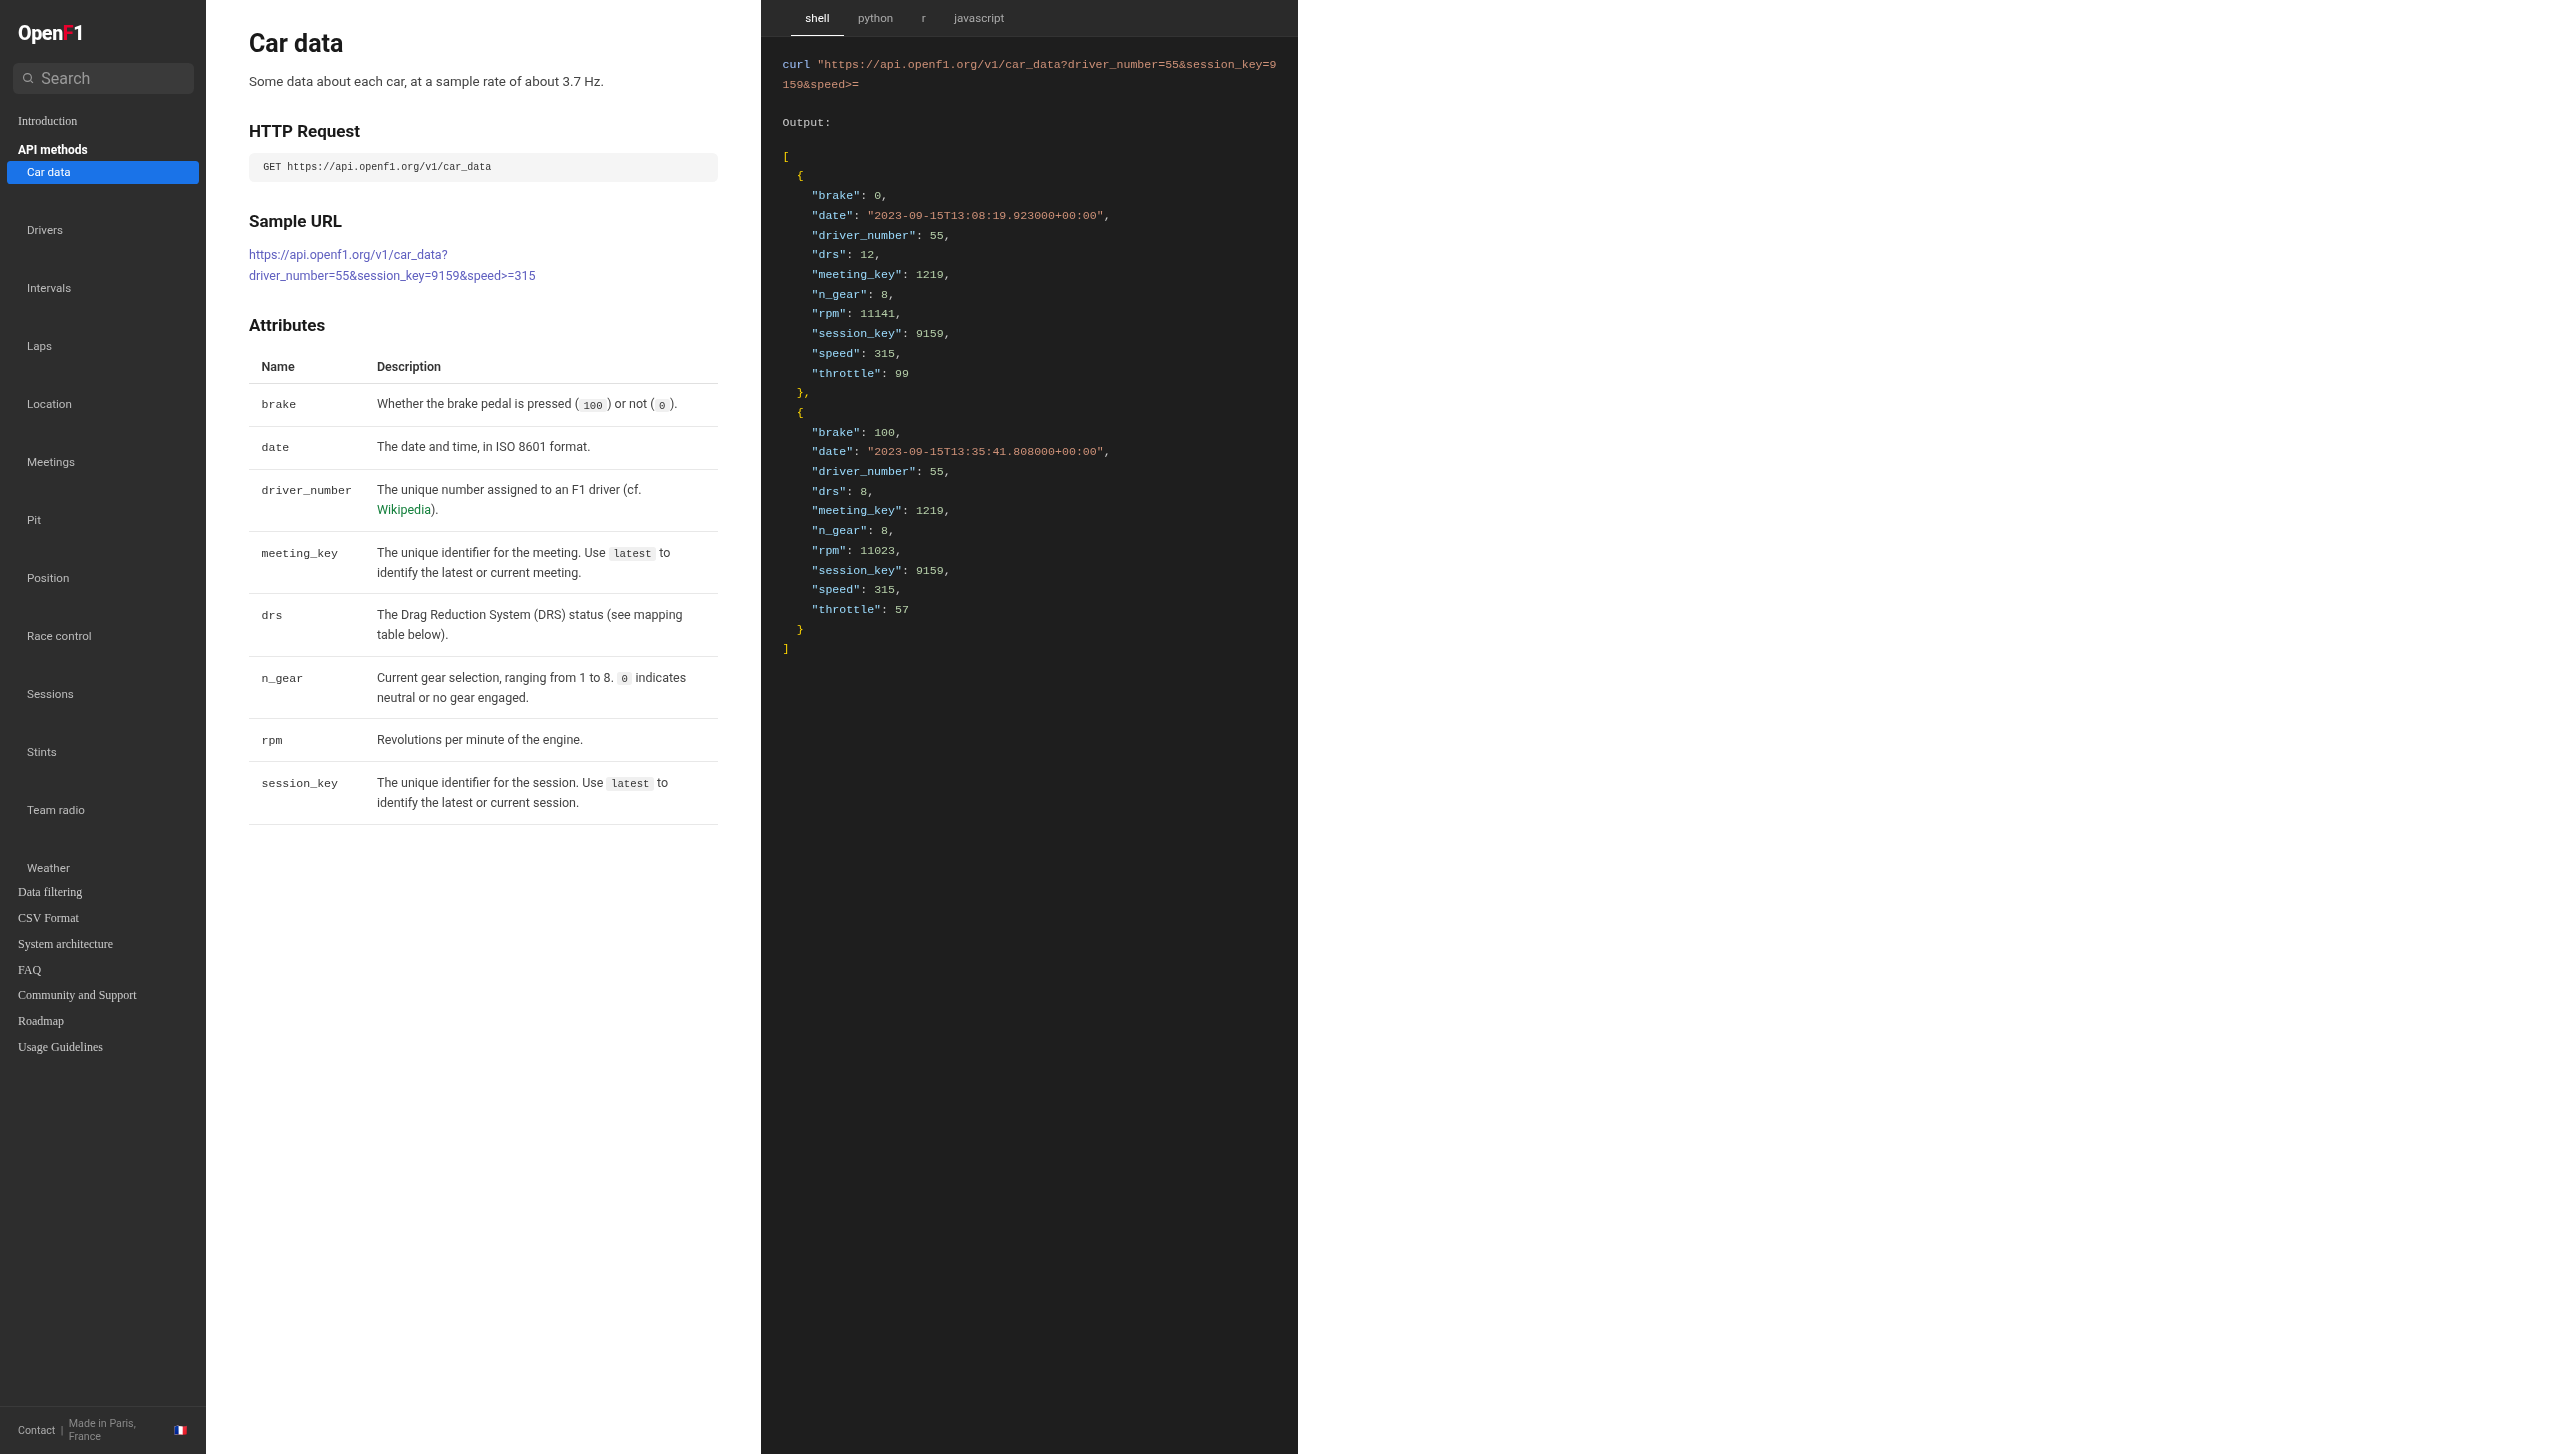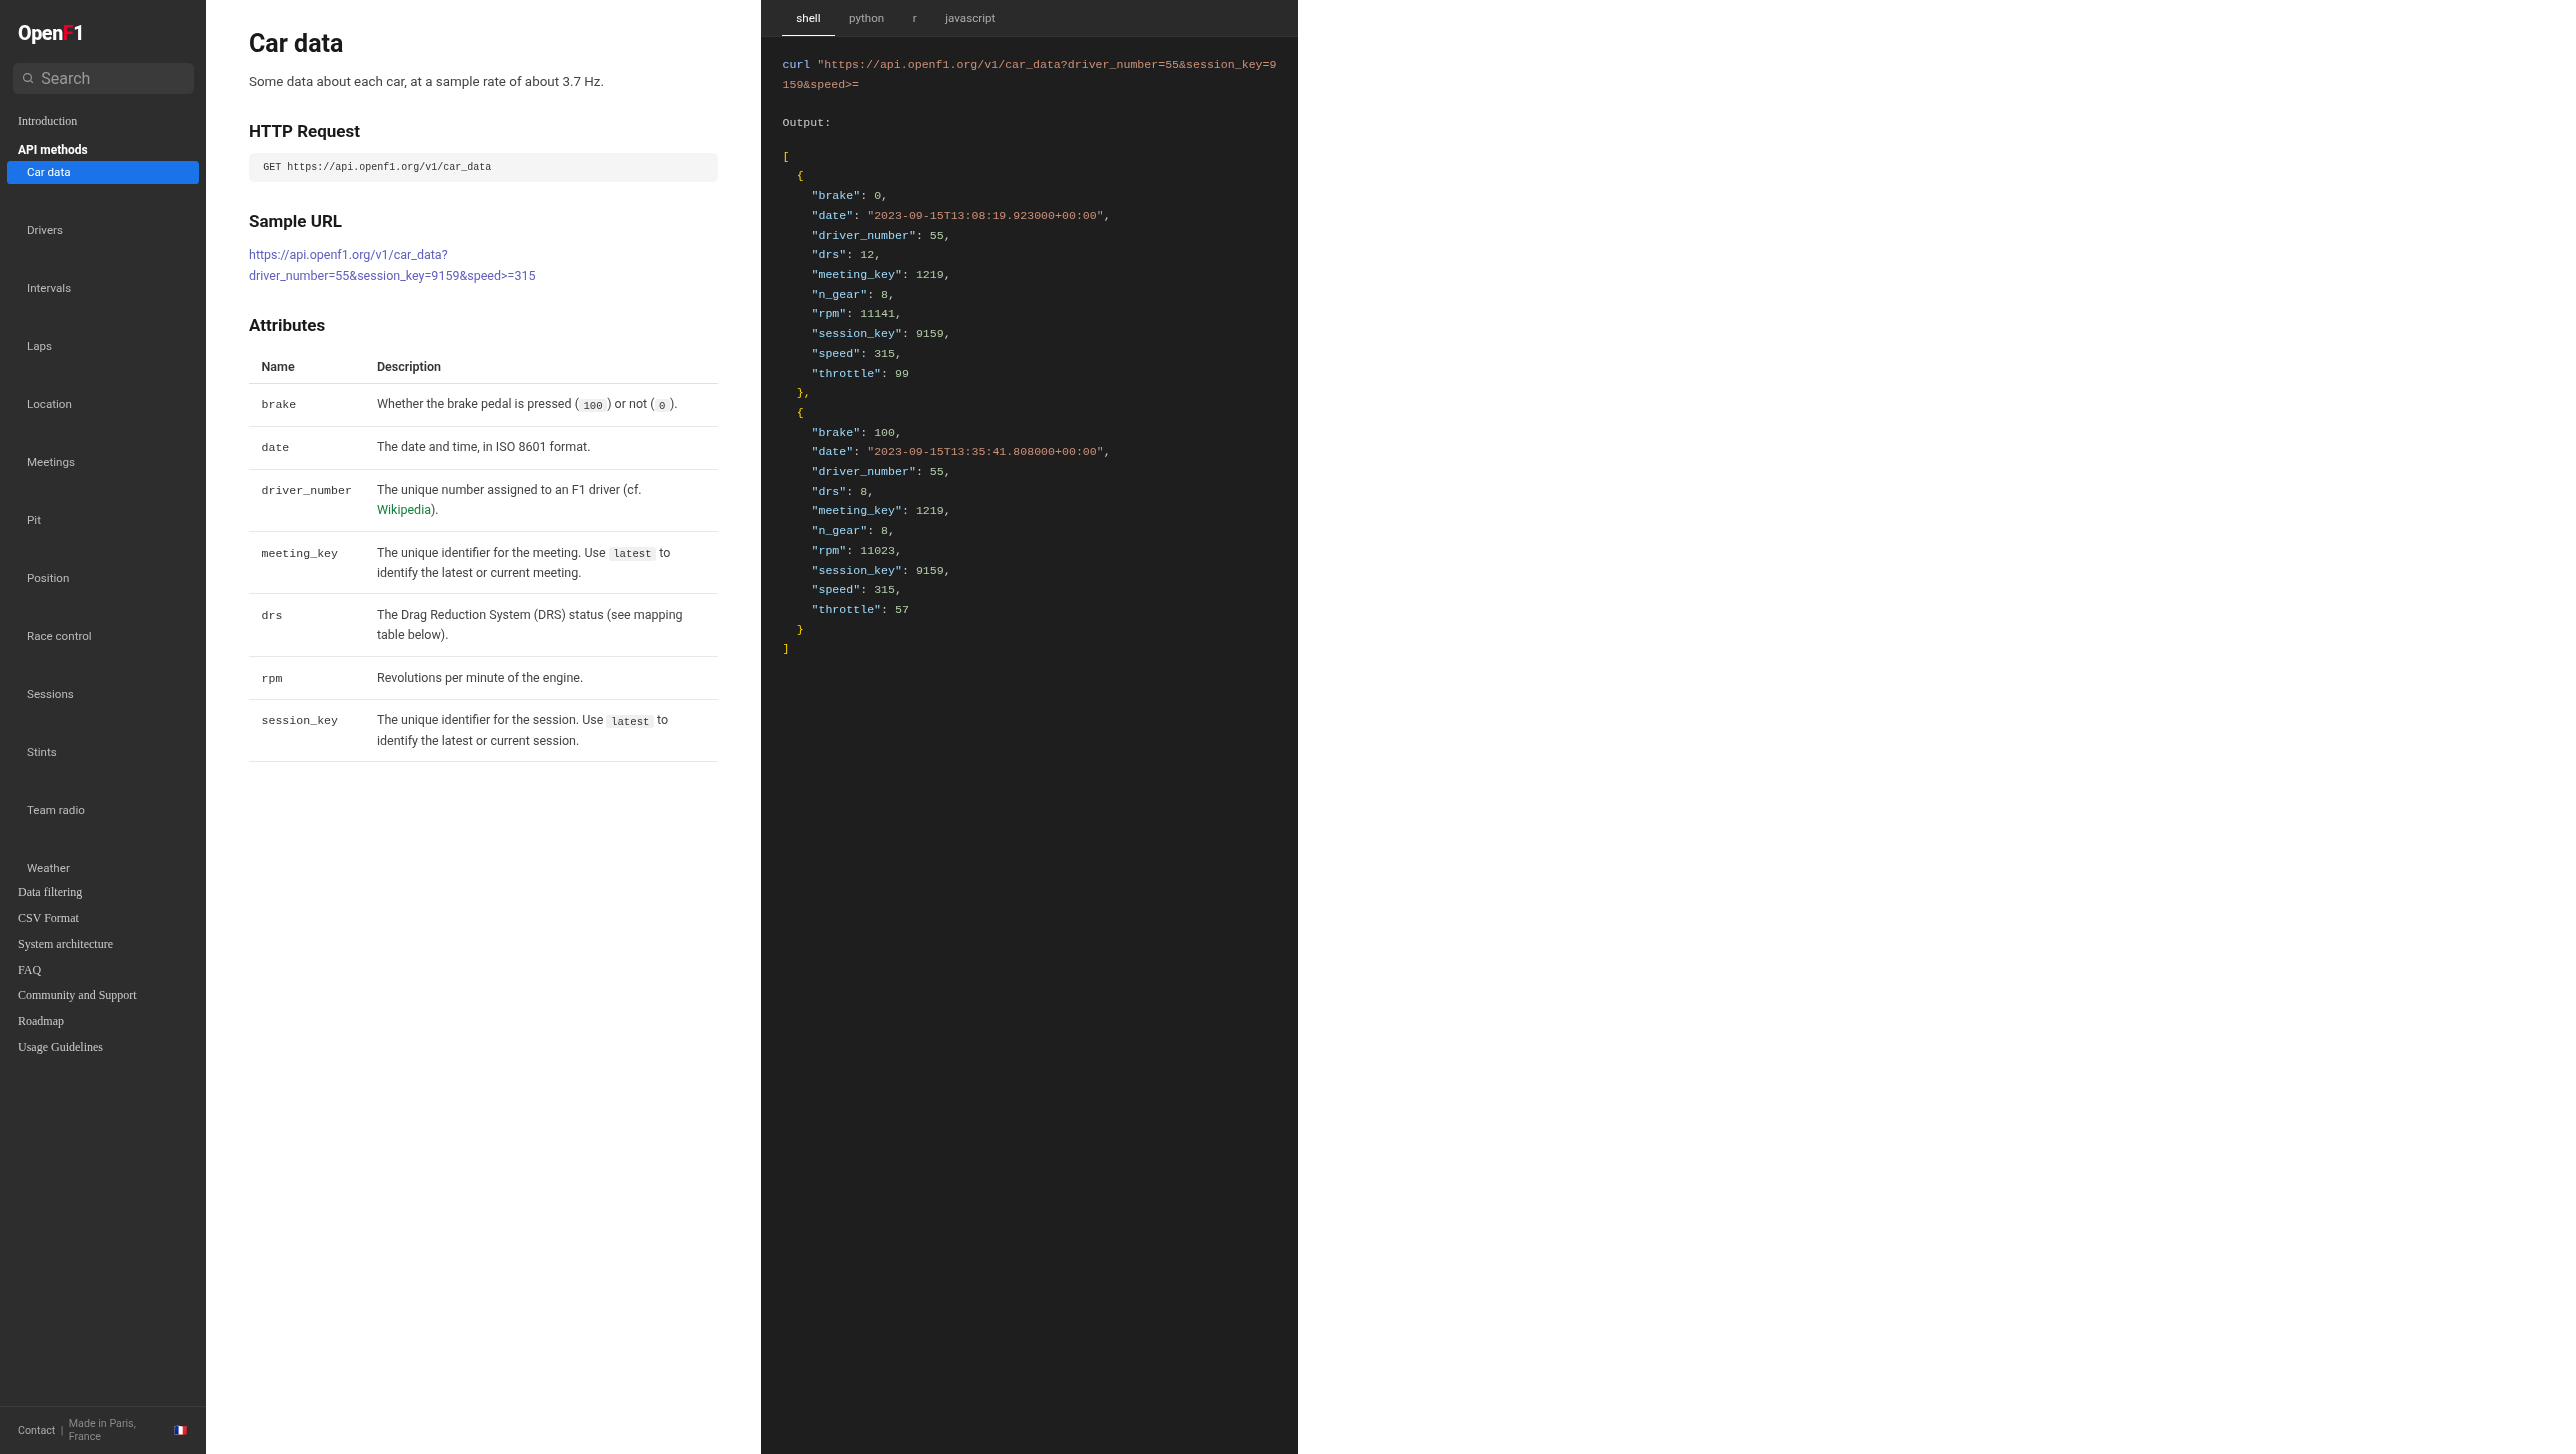--- a/index.html
+++ b/index.html
@@ -162,21 +162,21 @@
       min-width: 537px;
       background: #1e1e1e;
       display: flex;
       flex-direction: column;
       overflow: hidden;
       height: 100vh;
     }
     .code-tabs {
       display: flex;
       background: #2a2a2a;
-      padding: 0 21px;
+      padding: 0 30px;
       border-bottom: 0.9px solid #333;
     }
     .code-tab {
       padding: 10.7px 14.3px;
       color: #aaa;
       font-size: 11.6px;
       cursor: pointer;
       border-bottom: 1.8px solid transparent;
     }
     .code-tab.active { color: #fff; border-bottom-color: #fff; }
@@ -292,20 +292,24 @@
       </tr>
       <tr>
         <td><span class="attr-name">meeting_key</span></td>
         <td>The unique identifier for the meeting. Use <code class="inline">latest</code> to identify the latest or current meeting.</td>
       </tr>
       <tr>
         <td><span class="attr-name">drs</span></td>
         <td>The Drag Reduction System (DRS) status (see mapping table below).</td>
       </tr>
       <tr>
+        <td><span class="attr-name">n_gear</span></td>
+        <td>Current gear selection, ranging from 1 to 8. <code class="inline">0</code> indicates neutral or no gear engaged.</td>
+      </tr>
+      <tr>
         <td><span class="attr-name">rpm</span></td>
         <td>Revolutions per minute of the engine.</td>
       </tr>
       <tr>
         <td><span class="attr-name">session_key</span></td>
         <td>The unique identifier for the session. Use <code class="inline">latest</code> to identify the latest or current session.</td>
       </tr>
     </tbody>
   </table>
 </main>

